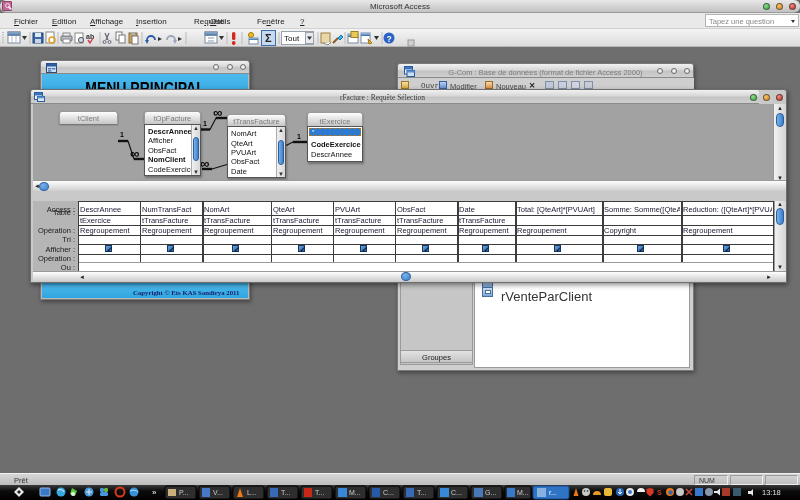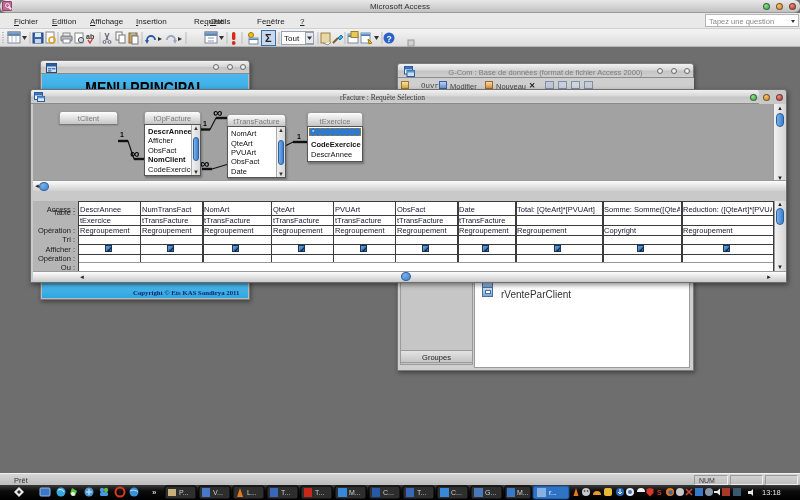--- a/index.html
+++ b/index.html
@@ -224,21 +224,21 @@
     <span class="abs" style="left:185px;top:3px;width:9px;height:8px;background:#c8ccd4;border:1px solid #8090a8;"></span>
   </div>
 
   <div class="abs" style="left:2px;top:28px;width:73px;height:273px;background:#c6c6c6;border:1px solid #9a9a9a;"></div>
   <div class="abs" style="left:40px;top:286px;width:32px;height:0;"></div>
   <div class="abs" style="left:2px;top:286px;width:73px;height:13px;background:linear-gradient(#e2e2e2,#c6c6c6);border:1px solid #9a9a9a;font-size:7.5px;color:#222;text-align:center;padding-top:2px;">Groupes</div>
   <div class="abs" style="left:76px;top:28px;width:216px;height:276px;background:#fff;border:1px solid #9a9a9a;">
     <div class="abs" style="left:7px;top:186px;width:11px;height:9px;background:linear-gradient(#cfe0f4,#7aa5d8);border:1px solid #4a6f9e;"></div>
     <div class="abs" style="left:7px;top:194px;width:11px;height:10px;background:linear-gradient(#cfe0f4,#7aa5d8);border:1px solid #4a6f9e;"></div>
     <div class="abs" style="left:10px;top:197px;width:6px;height:4px;background:#fff;border:1px solid #4a6f9e;"></div>
-    <div class="abs" style="left:26px;top:196px;font-size:10px;color:#333;">rVenteParClient</div>
+    <div class="abs" style="left:26px;top:196px;font-size:13px;color:#333;">rVenteParClient</div>
   </div>
 </div>
 
 <div class="abs" id="rfwin" style="left:30px;top:89px;width:757px;height:194px;background:#c9c9c9;border:1px solid #6e6e6e;border-radius:3px 3px 0 0;box-shadow:1px 2px 5px rgba(0,0,0,.45);">
   <div class="wtitle abs" style="left:0;top:0;width:728px;height:14px;font-family:Liberation Serif, serif;">
     <div class="abs" style="left:-26px;top:3px;width:755px;font-size:7.5px;color:#3a3a3a;text-align:center;">rFacture : Requête Sélection</div>
     <svg class="abs" style="left:3px;top:2px;" width="11" height="10" viewBox="0 0 11 10">
         <rect x="0.5" y="0.5" width="8" height="7" fill="#eef4fc" stroke="#2a5c9e"></rect>
         <rect x="0.5" y="0.5" width="8" height="2.4" fill="#3c78c8" stroke="#2a5c9e"></rect>
         <rect x="3.5" y="4.5" width="7" height="5" fill="#dce8f8" stroke="#2a5c9e"></rect>

